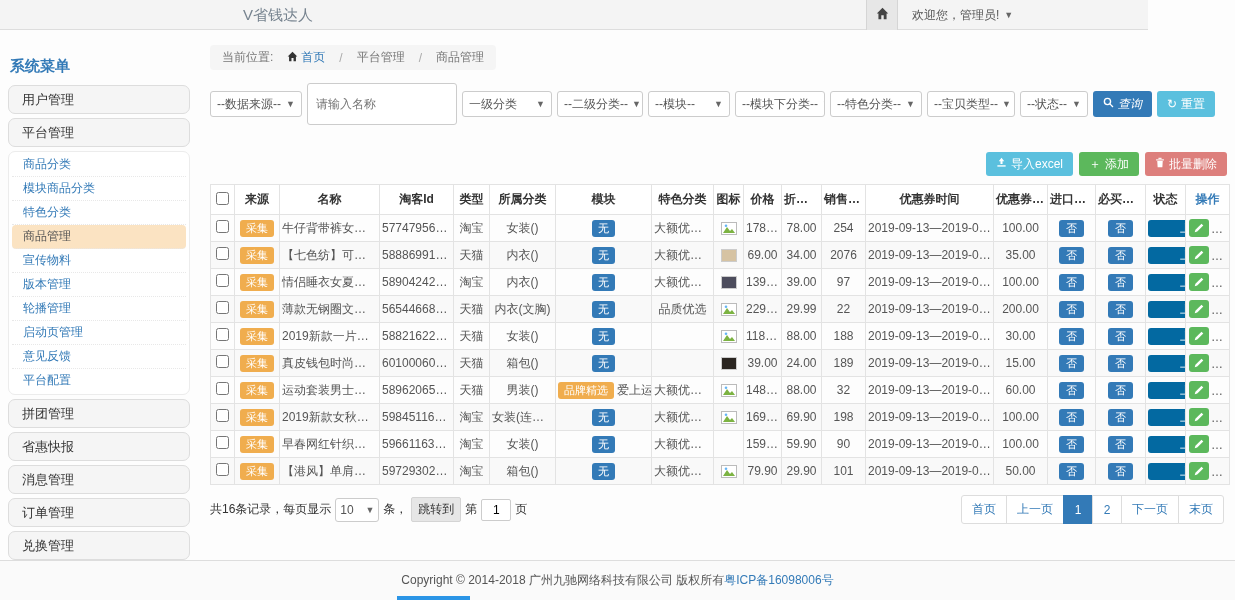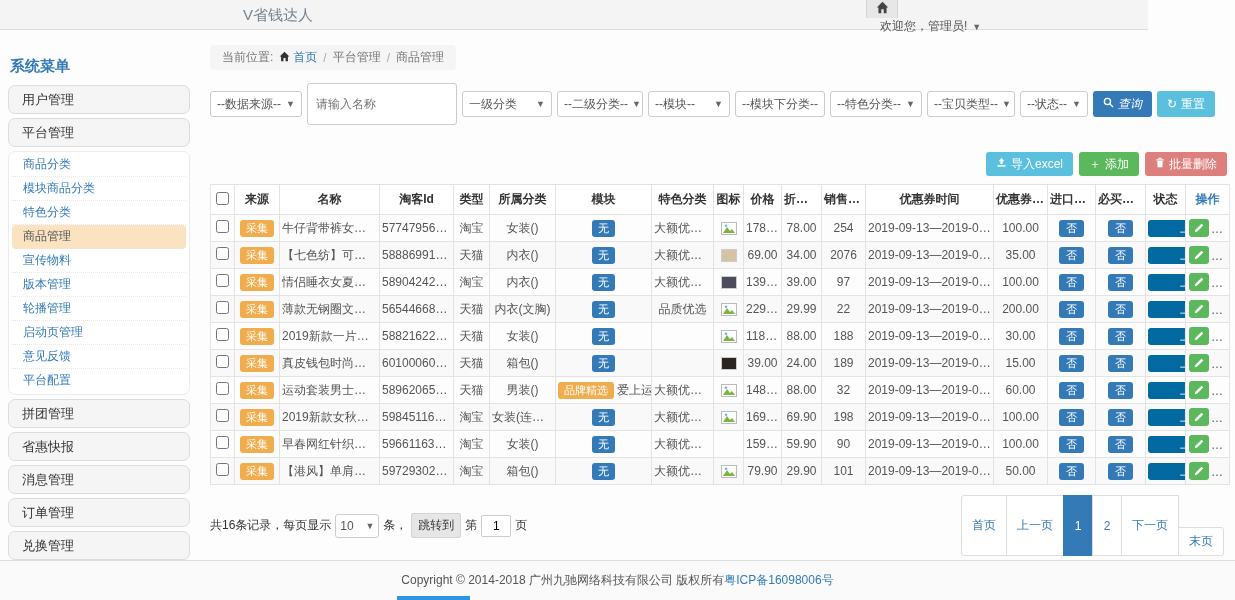--- a/index.html
+++ b/index.html
@@ -6,41 +6,41 @@
   html,body { width:1235px; height:600px; }
   body {
     font-family: "Liberation Sans", "DejaVu Sans", sans-serif;
     position: relative; overflow: hidden; background:#fdfdfd; color:#333;
   }
   
   .topbar { position:absolute; top:0; left:0; width:1148px; height:30px;
     background:#f4f4f4; border-bottom:1px solid #ddd; }
   .topbar-title { position:absolute; left:243px; top:0; line-height:30px;
     font-size:15px; color:#76838f; }
-  .topbar-right { position:absolute; left:866px; top:0; height:30px; display:flex; align-items:stretch;flex-direction:column; }
+  .topbar-right { position:absolute; left:866px; top:0; height:30px; display:flex; align-items:stretch; }
   .home-btn { width:32px; height:30px; background:#e7e7e7; border-left:1px solid #d5d5d5;
     border-right:1px solid #d5d5d5; display:flex; align-items:center; justify-content:center; cursor:pointer; }
   .home-btn svg { fill:#444; }
   .welcome { display:flex; align-items:center; gap:5px; padding-left:14px; font-size:12px; color:#555; cursor:pointer; }
   .caret { font-size:9px; color:#666; }
 
   
   .sidebar { position:absolute; left:8px; top:53px; width:182px; }
   .side-title { color:#337ab7; font-weight:bold; font-size:15px; padding:4px 2px 9px 2px; }
   .side-group { height:29px; line-height:27px; background:#f5f5f5; border:1px solid #ddd;
     border-radius:7px; margin-bottom:4px; padding-left:13px; font-size:13px; color:#333; cursor:pointer; }
   .side-sub { background:#fff; border:1px solid #ececec; border-radius:7px; margin-bottom:4px; padding:1px 3px; }
   .side-sub-item { height:24px; line-height:23px; padding-left:11px; font-size:12px;
     color:#337ab7; border-bottom:1px dotted #e8e8e8; cursor:pointer; }
   .side-sub-item:last-child { border-bottom:none; }
   .side-sub-item.active { background:#fbe3c2; border-radius:4px; color:#555; }
 
   
   .main { position:absolute; left:210px; top:45px; width:1017px; }
-  .breadcrumb { display:inline-flex; align-items:center; gap:6px; background:#f5f5f5;
+  .breadcrumb { display:inline-flex; align-items:center; gap:14px; background:#f5f5f5;
     border-radius:4px; padding:4px 12px; font-size:12px; color:#777; }
   .breadcrumb .bc-home { color:#337ab7; cursor:pointer; display:inline-flex; align-items:center; gap:3px; }
   .breadcrumb .bc-home svg { fill:#333; }
   .bc-sep { color:#aaa; }
 
   .filters { display:flex; gap:5px; margin-top:13px; align-items:center; flex-wrap:nowrap; }
   .sel { height:26px; border:1px solid #ccc; border-radius:3px; background:#fff; font-size:12px;
     color:#555; display:flex; align-items:center; justify-content:space-between; padding:0 6px;
     cursor:pointer; white-space:nowrap; overflow:hidden; }
   .sel .caret { margin-left:4px; flex:0 0 auto; }
@@ -80,21 +80,21 @@
   .pager-row { width:1014px; margin-top:10px; display:flex; justify-content:space-between; align-items:center; font-size:12px; color:#333;gap:20px; }
   .pager-left { display:flex; align-items:center; gap:4px; }
   .per-page { height:24px; width:44px; padding:0 4px; }
   .jump-btn { background:#e6e6e6; border:1px solid #d4d4d4; border-radius:2px; padding:3px 6px; color:#333; cursor:pointer; }
   .jump-input { width:30px; height:22px; border:1px solid #ccc; border-radius:2px; text-align:center; font-size:12px; }
   .pager-right { display:flex; }
   .page-btn { min-width:30px; padding:5px 10px; border:1px solid #ddd; background:#fff; color:#337ab7;
     font-size:12px; cursor:pointer; margin-left:-1px; text-align:center; }
   .page-btn.active { background:#337ab7; border-color:#337ab7; color:#fff; }
   .page-btn:first-child { border-radius:3px 0 0 3px; margin-left:0; }
-  .page-btn:last-child { border-radius:0 3px 3px 0;margin-top:32px; }
+  .page-btn:last-child { border-radius:0 3px 3px 0; }
 
   
   .footer { position:absolute; left:0; bottom:0; width:1235px; height:40px; background:#fafafa;
     border-top:1px solid #ddd; display:flex; align-items:center; justify-content:center;
     font-size:12px; color:#555; gap:0; }
   .footer .icp { color:#337ab7; cursor:pointer; }
   .bottom-strip { position:absolute; left:397px; bottom:0; width:73px; height:4px; background:#2b95e6; }
 </style>
 </head>
 <body>

